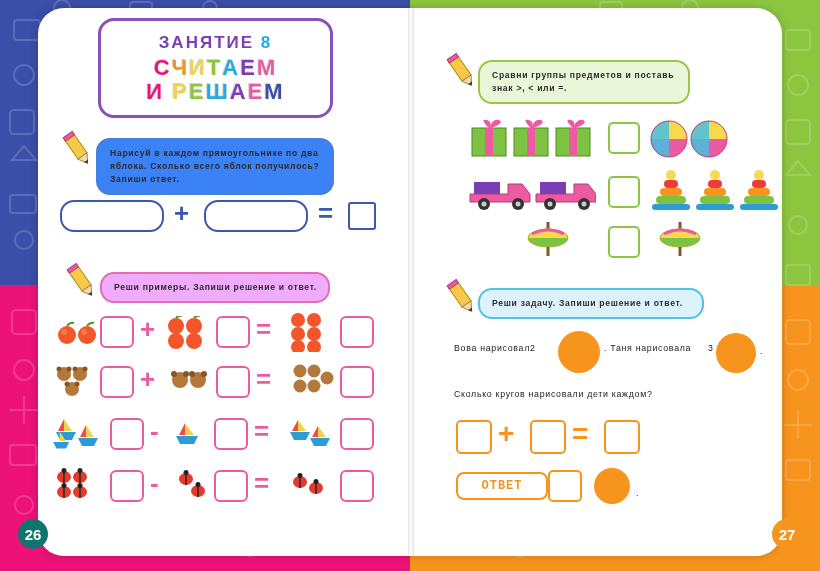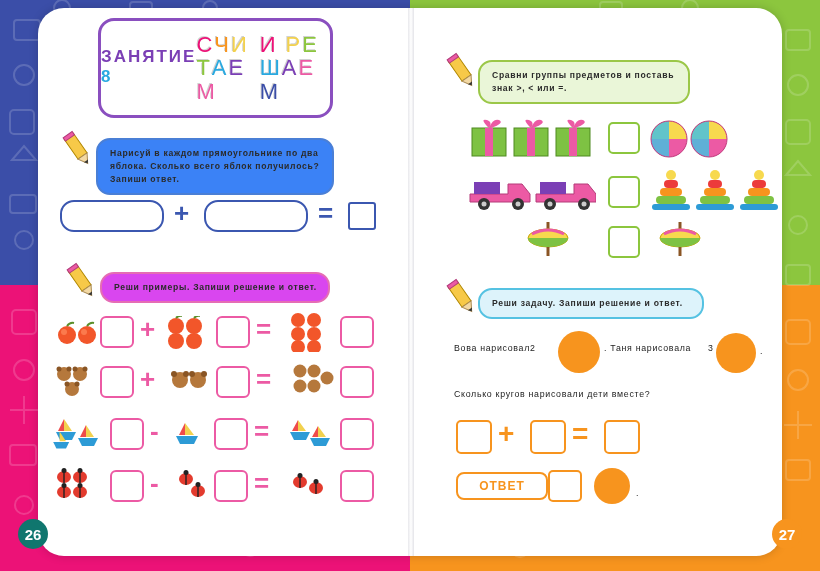--- a/index.html
+++ b/index.html
@@ -41,37 +41,37 @@
     color:#fff; font-size:15px; font-weight:bold;
     display:flex; align-items:center; justify-content:center;
   }
   .pagenum.left { left:18px; bottom:22px; background:#0f766e; }
   .pagenum.right { right:18px; bottom:22px; background:#f7941e; }
 
   
   .title-box {
     position:absolute; left:98px; top:18px; width:235px; height:100px;
     background:#ffffff; border:3px solid #8a4fbf; border-radius:16px;
-    display:flex; flex-direction:row; align-items:center; justify-content:center;
+    display:flex; flex-direction:column; align-items:center; justify-content:center;
   }
   .title-lesson {
     font-size:17px; font-weight:bold; letter-spacing:2px; color:#7b3fb5;
     margin-bottom:3px;
   }
   .title-lesson .num { color:#2aa9e0; }
-  .rainbow { font-size:22px; font-weight:normal; letter-spacing:2px; line-height:1.05; }
+  .rainbow { font-size:22px; font-weight:bold; letter-spacing:2px; line-height:1.05; }
   .rainbow span { display:inline-block; }
 
   
   .bubble {
     position:absolute; border-radius:14px; border:2px solid; padding:7px 10px 7px 12px;
     font-size:8.6px; font-weight:bold; letter-spacing:0.7px; color:#2b2b2b; line-height:1.5;
   }
   .b-blue { background:#3b82f6; border-color:#4a7fd6; }
-  .b-pink { background:#d946ef; border-color:#e56db4; }
+  .b-pink { background:#f0abfc; border-color:#e56db4; }
   .b-green { background:#eaf6d8; border-color:#9bc748; }
   .b-cyan { background:#ddf3fb; border-color:#55c2e2; }
 
   .pencil { position:absolute; width:44px; height:44px; }
 
   
   .abox { position:absolute; background:#fff; }
   .abox.blue { border:2px solid #3b57b0; border-radius:14px; }
   .abox.pink { border:2.5px solid #ec5aa4; border-radius:6px; }
   .abox.green { border:2.5px solid #8cc63e; border-radius:5px; }
@@ -490,24 +490,24 @@
 <div class="bubble b-cyan" style="left:478px; top:288px; width:226px;">Реши задачу. Запиши решение и ответ.</div>
 
 <div class="task-text" style="left:454px; top:343px;">Вова нарисовал</div>
 <div class="task-text" style="left:530px; top:343px;">2</div>
 <div class="circle-orange" style="left:558px; top:331px; width:42px; height:42px;"></div>
 <div class="task-text" style="left:604px; top:343px;">. Таня нарисовала</div>
 <div class="task-text" style="left:708px; top:343px;">3</div>
 <div class="circle-orange" style="left:716px; top:333px; width:40px; height:40px;"></div>
 <div class="task-text" style="left:760px; top:346px;">.</div>
 
-<div class="task-text" style="left:454px; top:389px;">Сколько кругов нарисовали дети вместе?</div>
+<div class="task-text" style="left:454px; top:389px;">Сколько кругов нарисовали дети каждом?</div>
 
 <div class="abox orange" style="left:456px; top:420px; width:36px; height:34px;"></div>
 <div class="op orange" style="left:498px; top:420px; font-size:28px;">+</div>
 <div class="abox orange" style="left:530px; top:420px; width:36px; height:34px;"></div>
 <div class="op orange" style="left:572px; top:420px; font-size:28px;">=</div>
 <div class="abox orange" style="left:604px; top:420px; width:36px; height:34px;"></div>
 
-<div class="answer-label" style="left:456px; top:472px; width:92px; height:28px;">ОТВЕТ</div>
+<div class="answer-label" style="left:456px; top:472px; width:92px; height:28px;font-family:Liberation Mono, monospace;">ОТВЕТ</div>
 <div class="abox orange" style="left:548px; top:470px; width:34px; height:32px;"></div>
 <div class="circle-orange" style="left:594px; top:468px; width:36px; height:36px;"></div>
 <div class="task-text" style="left:636px; top:488px;">.</div>
 
 </body></html>

